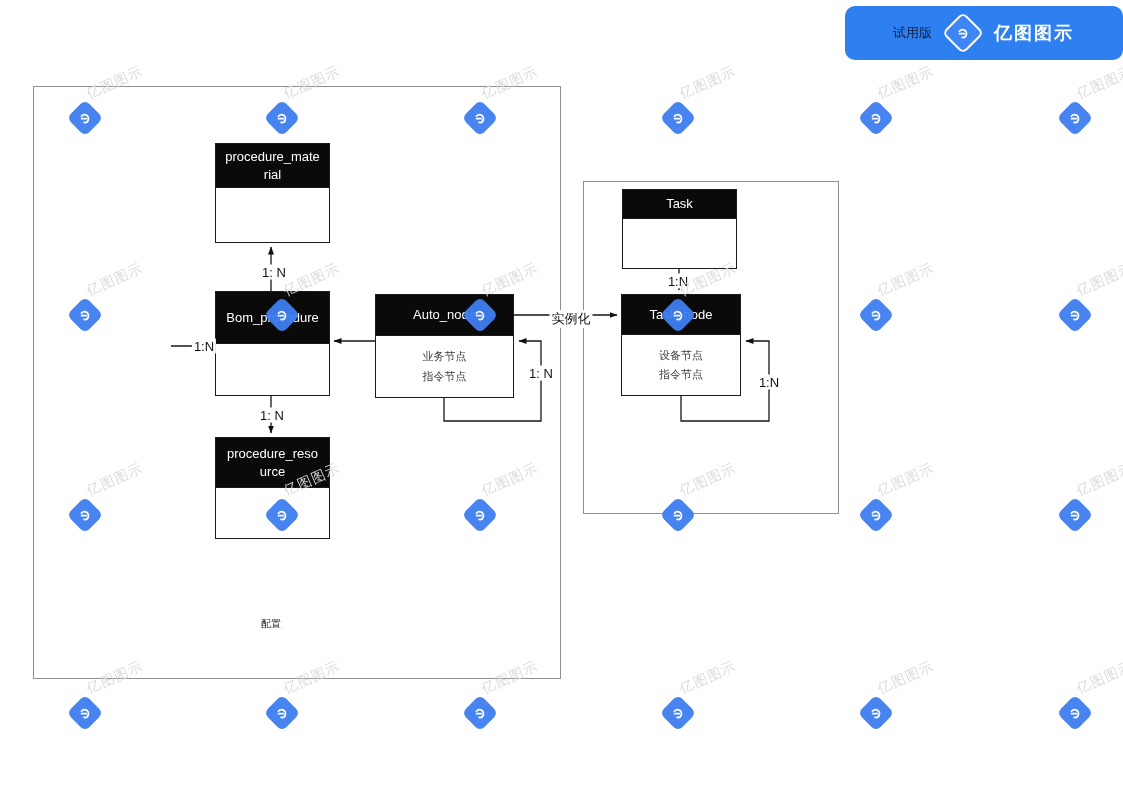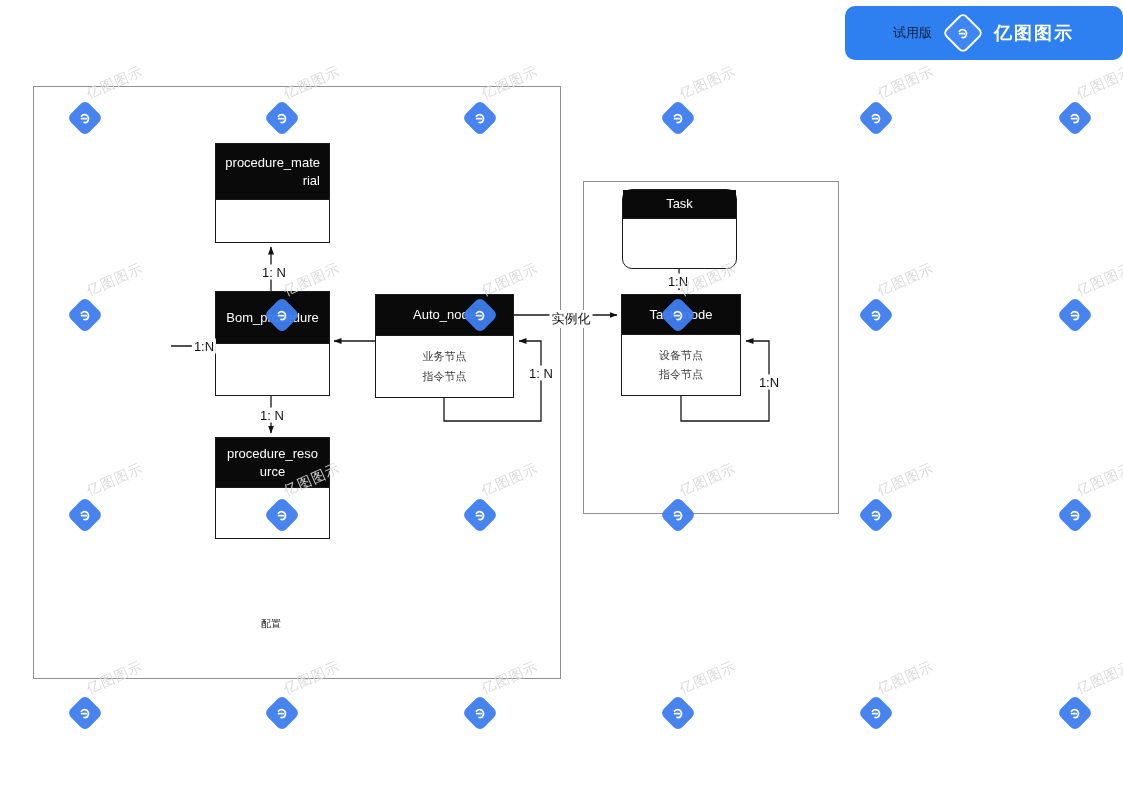--- a/index.html
+++ b/index.html
@@ -60,21 +60,21 @@
 </style>
 </head>
 <body>
 
 <div class="layer" id="diagram-layer">
 
   <div class="group-box" style="left:33px;top:86px;width:528px;height:593px;"></div>
   <div class="group-box" style="left:583px;top:181px;width:256px;height:333px;"></div>
 
   <div class="entity" style="left:215px;top:143px;width:115px;height:100px;">
-    <div class="entity-header" style="height:56px;text-align:right;">procedure_material</div>
+    <div class="entity-header" style="height:44px;">procedure_material</div>
     <div class="entity-body"></div>
   </div>
 
 
   <div class="entity" style="left:215px;top:291px;width:115px;height:105px;">
     <div class="entity-header" style="height:52px;">Bom_procedure</div>
     <div class="entity-body"></div>
   </div>
 
   <div class="entity" style="left:375px;top:294px;width:139px;height:104px;">
@@ -83,21 +83,21 @@
       <span>业务节点</span>
       <span>指令节点</span>
     </div>
   </div>
 
   <div class="entity" style="left:215px;top:437px;width:115px;height:102px;">
     <div class="entity-header" style="height:50px;">procedure_resource</div>
     <div class="entity-body"></div>
   </div>
 
-  <div class="entity" style="left:622px;top:189px;width:115px;height:80px;border-radius:10px;">
+  <div class="entity" style="left:622px;top:189px;width:115px;height:80px;">
     <div class="entity-header" style="height:29px;">Task</div>
     <div class="entity-body"></div>
   </div>
 
   <div class="entity" style="left:621px;top:294px;width:120px;height:102px;">
     <div class="entity-header" style="height:40px;">Task_node</div>
     <div class="entity-body">
       <span>设备节点</span>
       <span>指令节点</span>
     </div>

